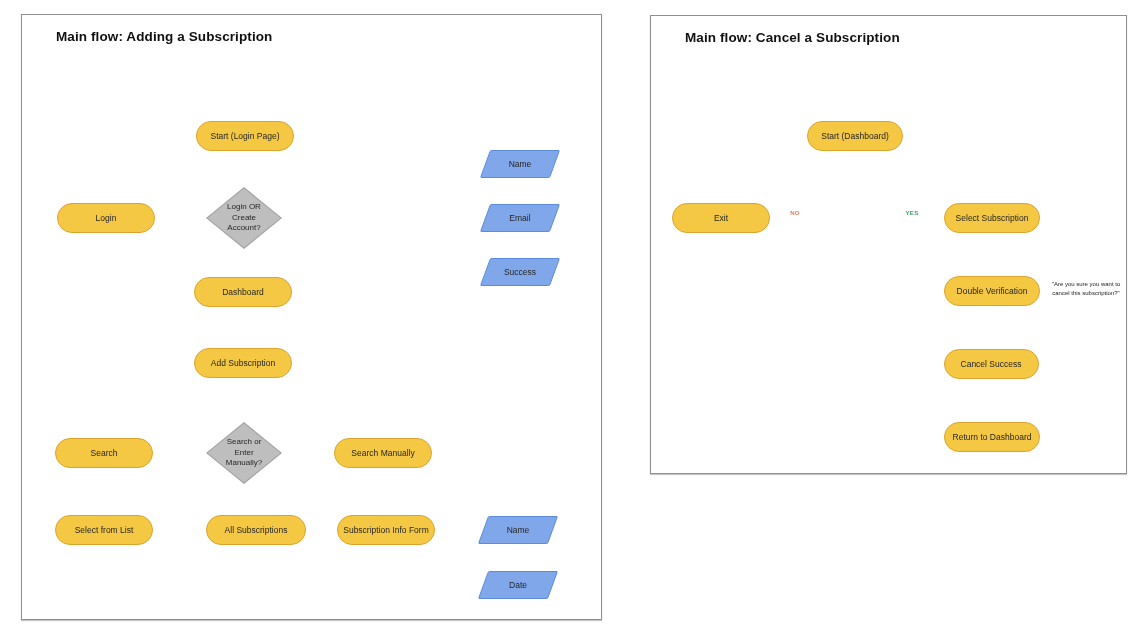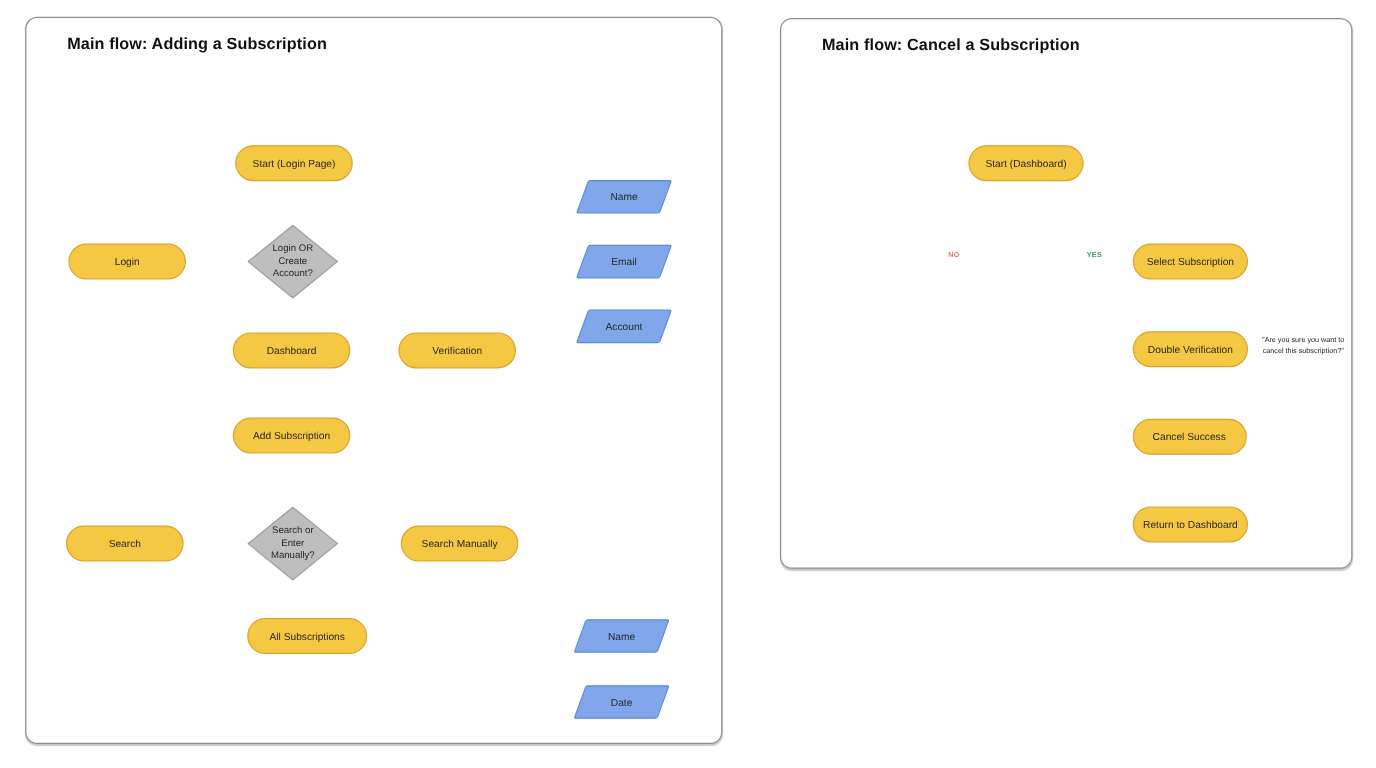--- a/index.html
+++ b/index.html
@@ -3,21 +3,21 @@
 <meta charset="utf-8">
 <style>
   html,body{margin:0;padding:0;background:#fff;}
   #stage{
     position:relative;width:1147px;height:640px;background:var(--bg,#fff);
     font-family:"Liberation Sans","DejaVu Sans",sans-serif;overflow:hidden;
   }
   .panel{
     position:absolute;background:#fff;
     border:1px solid var(--panel-border,#8f8f8f);
-    border-radius:10px;
+    border-radius:0;
     box-shadow:0 1px 1px rgba(0,0,0,.22);
   }
   .panel-title{
     position:absolute;left:34px;top:14px;
     font-size:13.5px;font-weight:700;color:#101010;letter-spacing:.1px;
   }
   #edge-layer{position:absolute;left:0;top:0;pointer-events:none;}
   .node{
     position:absolute;display:flex;align-items:center;justify-content:center;
     text-align:center;font-size:8.5px;color:var(--text,#262626);
@@ -86,36 +86,38 @@
 <div class="panel" style="left: 21px; top: 14px; width: 579px; height: 604px;">
       <div class="panel-title">Main flow: Adding a Subscription</div>
     </div>
     <div class="node pill" style="left: 196px; top: 121px; width: 98px; height: 30px;"><span class="node-label">Start (Login Page)</span></div>
     <div class="node diamond" style="left: 206px; top: 187px; width: 76px; height: 62px;"><div class="diamond-outer"></div><div class="diamond-inner"></div><span class="node-label">Login OR
 Create
 Account?</span></div>
     <div class="node pill" style="left: 57px; top: 203px; width: 98px; height: 30px;"><span class="node-label">Login</span></div>
     <div class="node parallelogram" style="left: 485px; top: 150px; width: 70px; height: 28px;"><div class="para-bg"></div><span class="node-label">Name</span></div>
     <div class="node parallelogram" style="left: 485px; top: 204px; width: 70px; height: 28px;"><div class="para-bg"></div><span class="node-label">Email</span></div>
-    <div class="node parallelogram" style="left: 485px; top: 258px; width: 70px; height: 28px;"><div class="para-bg"></div><span class="node-label">Account</span></div>
-    <div class="node pill" style="left: 332px; top: 277px; width: 98px; height: 30px;"><span class="node-label">Verification</span></div>
+    <div class="node parallelogram" style="left: 485px; top: 258px; width: 70px; height: 28px;"><div class="para-bg"></div><span class="node-label">Success</span></div>
     <div class="node pill" style="left: 194px; top: 277px; width: 98px; height: 30px;"><span class="node-label">Dashboard</span></div>
     <div class="node pill" style="left: 194px; top: 348px; width: 98px; height: 30px;"><span class="node-label">Add Subscription</span></div>
     <div class="node diamond" style="left: 206px; top: 422px; width: 76px; height: 62px;"><div class="diamond-outer"></div><div class="diamond-inner"></div><span class="node-label">Search or
 Enter
 Manually?</span></div>
     <div class="node pill" style="left: 55px; top: 438px; width: 98px; height: 30px;"><span class="node-label">Search</span></div>
     <div class="node pill" style="left: 334px; top: 438px; width: 98px; height: 30px;"><span class="node-label">Search Manually</span></div>
+    <div class="node pill" style="left: 55px; top: 515px; width: 98px; height: 30px;"><span class="node-label">Select from List</span></div>
     <div class="node pill" style="left: 206px; top: 515px; width: 100px; height: 30px;"><span class="node-label">All Subscriptions</span></div>
+    <div class="node pill" style="left: 337px; top: 515px; width: 98px; height: 30px;"><span class="node-label">Subscription Info Form</span></div>
     <div class="node parallelogram" style="left: 483px; top: 516px; width: 70px; height: 28px;"><div class="para-bg"></div><span class="node-label">Name</span></div>
     <div class="node parallelogram" style="left: 483px; top: 571px; width: 70px; height: 28px;"><div class="para-bg"></div><span class="node-label">Date</span></div>
     <div class="panel" style="left: 650px; top: 15px; width: 475px; height: 457px;">
       <div class="panel-title">Main flow: Cancel a Subscription</div>
     </div>
     <div class="node pill" style="left: 807px; top: 121px; width: 96px; height: 30px;"><span class="node-label">Start (Dashboard)</span></div>
+    <div class="node pill" style="left: 672px; top: 203px; width: 98px; height: 30px;"><span class="node-label">Exit</span></div>
     <div class="node pill" style="left: 944px; top: 203px; width: 96px; height: 30px;"><span class="node-label">Select Subscription</span></div>
     <div class="node pill" style="left: 944px; top: 276px; width: 96px; height: 30px;"><span class="node-label">Double Verification</span></div>
     <div class="node pill" style="left: 943.5px; top: 349px; width: 95px; height: 30px;"><span class="node-label">Cancel Success</span></div>
     <div class="node pill" style="left: 944px; top: 422px; width: 96px; height: 30px;"><span class="node-label">Return to Dashboard</span></div>
     <div class="node note" style="left: 1047px; top: 279px; width: 78px; height: 20px;"><span class="node-label">"Are you sure you want to
 cancel this subscription?"</span></div>
     <div class="edge-label" style="left: 795px; top: 213px; color: rgb(224, 124, 102);">NO</div>
     <div class="edge-label" style="left: 912px; top: 213px; color: rgb(54, 163, 95);">YES</div>
   </div>
 

